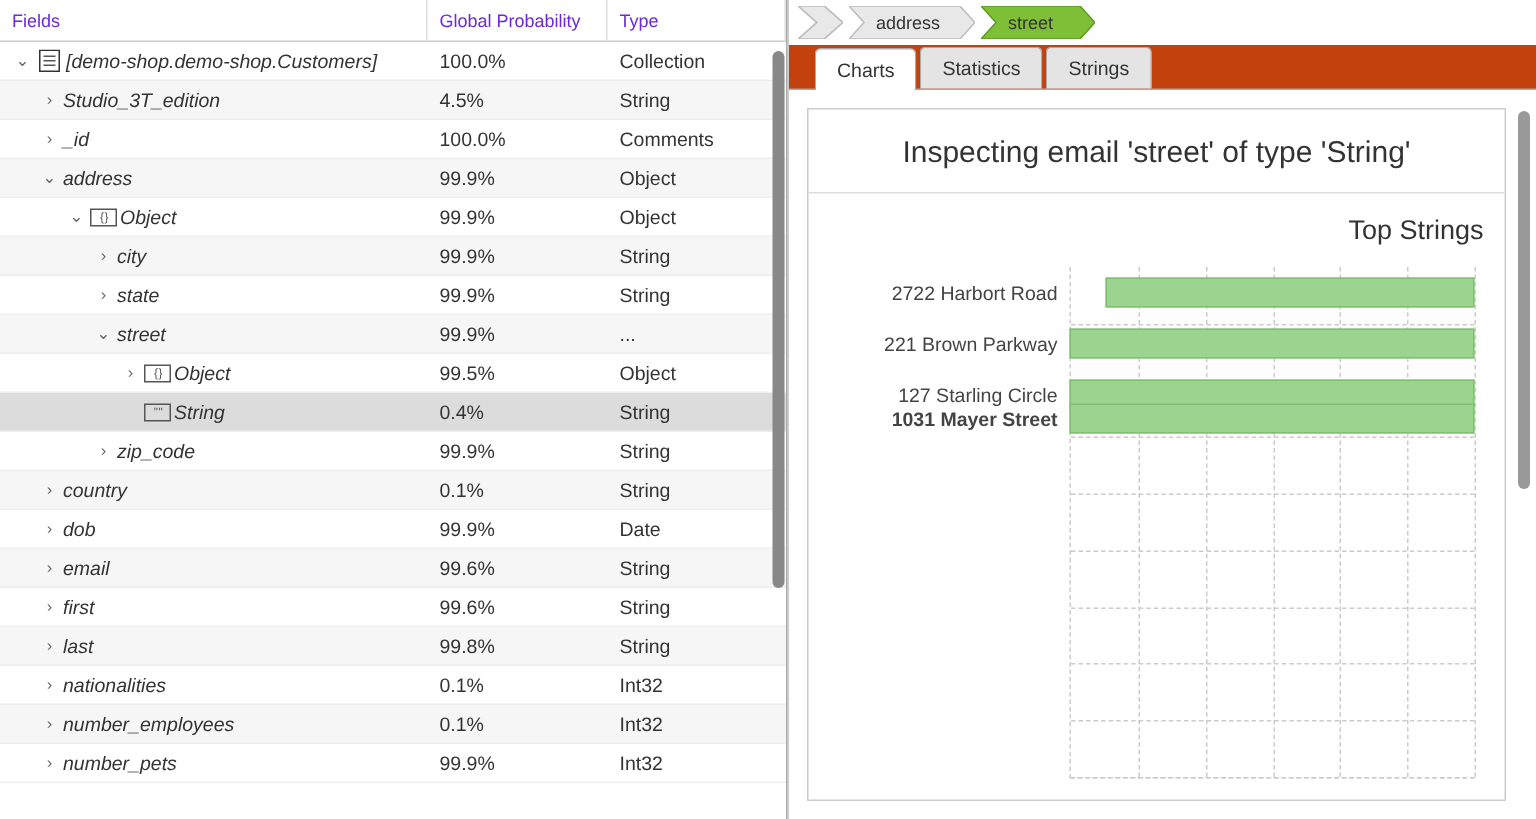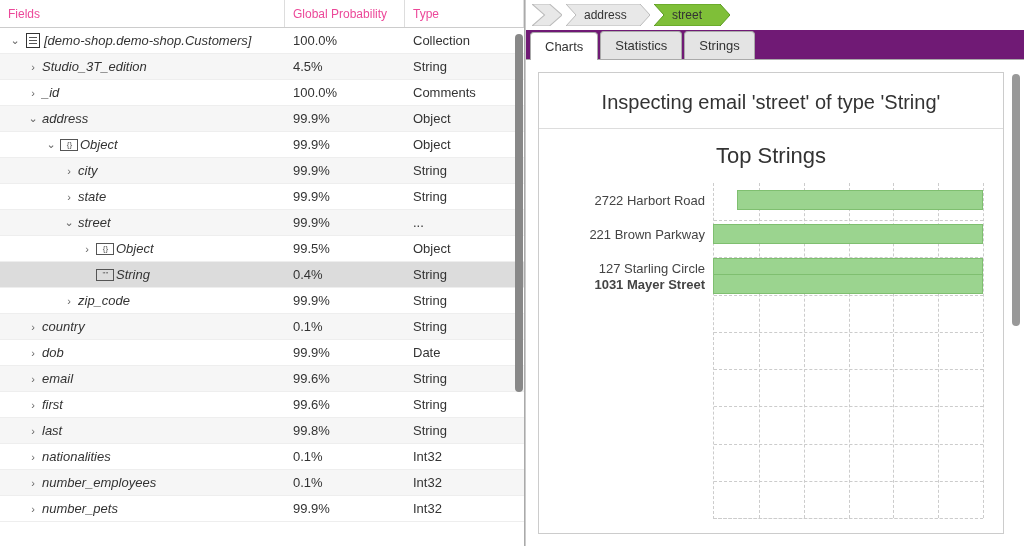--- a/index.html
+++ b/index.html
@@ -22,21 +22,21 @@
     display: flex;
     flex-direction: column;
     position: relative;
   }
   .tree-header {
     display: flex;
     height: 28px;
     border-bottom: 1px solid #ccc;
     background: #fff;
     font-size: 12px;
-    color: #ec4899;
+    color: #6d28d9;
   }
   .tree-header .hcol {
     display: flex;
     align-items: center;
     padding: 0 8px;
     border-right: 1px solid #ddd;
   }
   .hcol-fields { width: 285px; }
   .hcol-prob   { width: 120px; }
   .hcol-type   { flex: 1; text-align: right; }
@@ -146,23 +146,23 @@
     font-size: 12px;
     color: #333;
   }
   .crumb svg { position: absolute; inset: 0; width: 100%; height: 100%; }
   .crumb span { position: relative; z-index: 1; }
 
   .tabs {
     display: flex;
     height: 30px;
     border-bottom: 1px solid #aaa;
-    background: #701a75;
+    background: #c2410c;
     align-items: flex-end;
-    padding-left: 4px;
+    padding-left: 17px;
     gap: 0;
     text-align: center;
   }
   .tab {
     padding: 6px 14px;
     font-size: 13px;
     background: #e4e4e4;
     border: 1px solid #aaa;
     border-bottom: none;
     border-radius: 4px 4px 0 0;
@@ -196,22 +196,22 @@
     padding: 18px 10px 14px 10px;
     border-bottom: 1px solid #ddd;
   }
   .chart-body {
     flex: 1;
     display: flex;
     flex-direction: column;
     padding: 6px 14px 14px 14px;
   }
   .chart-subtitle {
-    text-align: center;
-    font-size: 22px;
+    text-align: right;
+    font-size: 18px;
     color: #333;
     padding: 8px 0 14px 0;
   }
   .bar-zone {
     flex: 1;
     position: relative;
   }
   .bar-grid {
     position: absolute;
     left: 160px; right: 6px; top: 0; bottom: 0;

